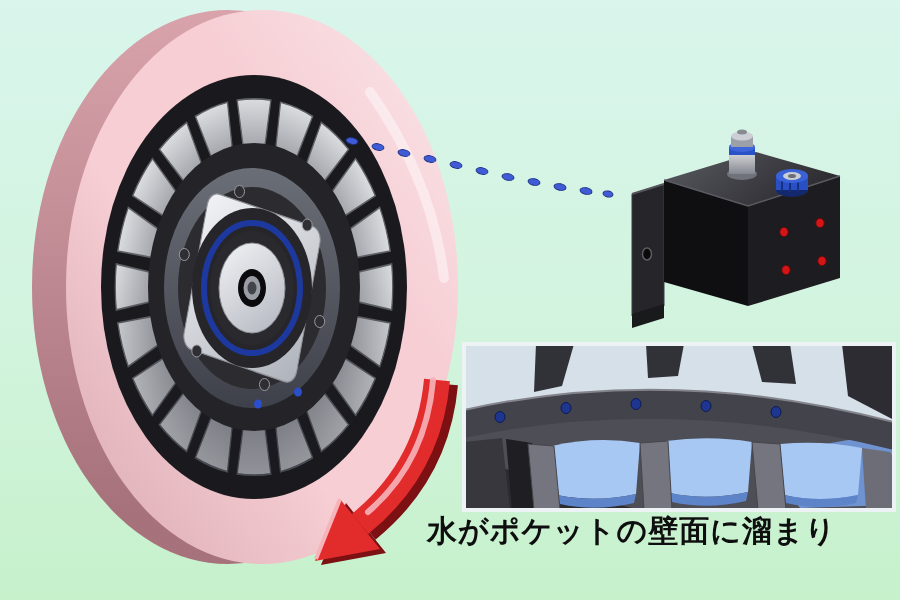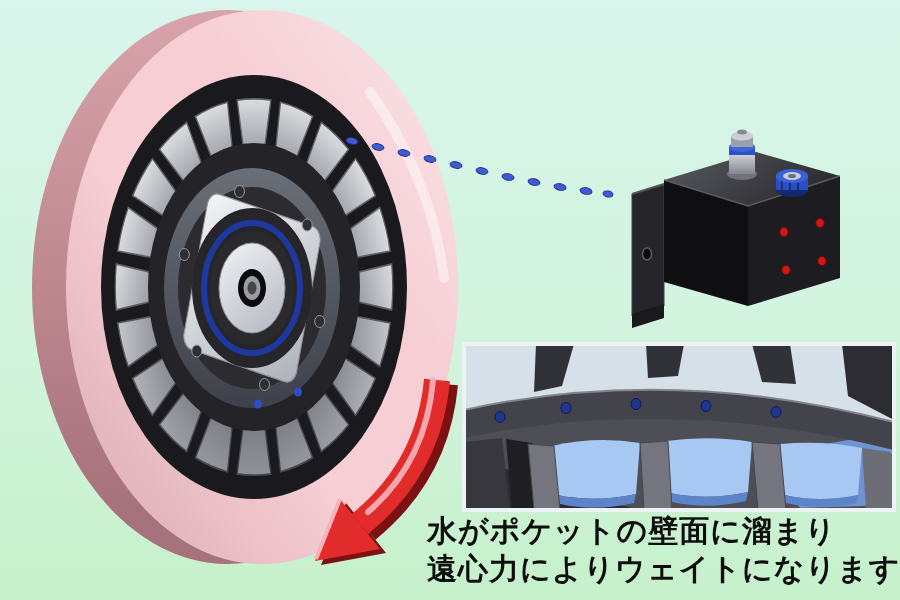--- a/index.html
+++ b/index.html
@@ -224,15 +224,14 @@
         <ellipse cx="706" cy="406" rx="5" ry="5.5"></ellipse>
         <ellipse cx="776" cy="412" rx="5" ry="5.5"></ellipse>
       </g>
     </g>
     <rect x="464" y="344" width="430" height="166" fill="none" stroke="#edf3f5" stroke-width="4"></rect>
   </g>
 </svg>
 
 <div class="caption">
   <div>水がポケットの壁面に溜まり</div>
-  <div>遠心力によりウェイトになります</div>
 </div>
 </div>
 
 </body></html>

